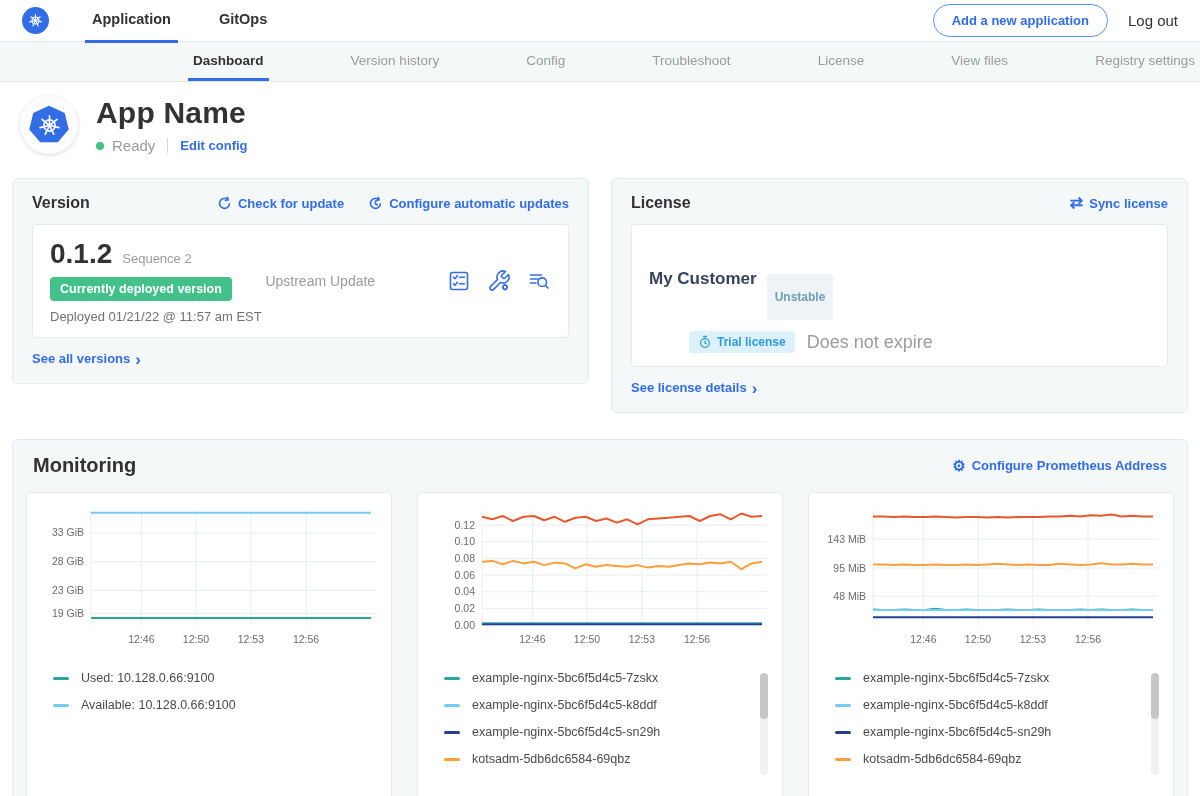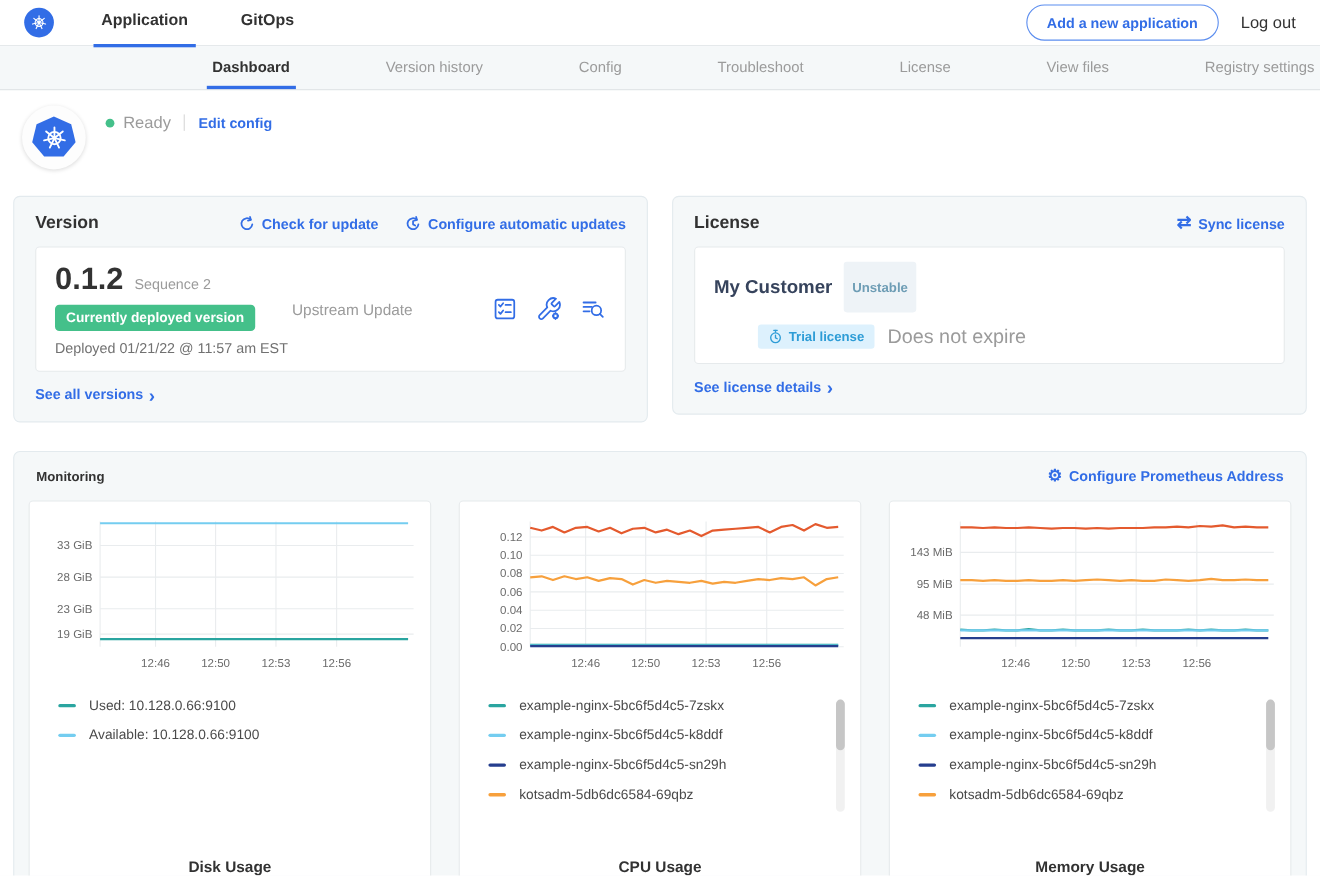--- a/index.html
+++ b/index.html
@@ -62,31 +62,31 @@
   .deployed-at { font-size:13px; color:#717171; }
   .v-source { flex:1; font-size:14px; color:#9b9b9b; }
   .v-icons { display:flex; gap:16px; align-items:center; }
   .v-icons .icon-btn { cursor:pointer; display:flex; }
   .see-link { display:inline-flex; align-items:flex-start; gap:5px; font-size:13px; margin-top:13px; }
   .chev { font-size:17px; font-weight:bold; line-height:1; }
 
   .cust-row { display:flex; align-items:center; gap:10px; }
   .cust-name { font-size:17px; font-weight:bold; color:#36435c; }
   .channel-badge { background:#eef3f7; color:#6e9db5; font-size:12px; font-weight:bold;
-    padding:16px 8px; border-radius:3px; }
+    padding:16px 8px; border-radius:3px;margin-top:36px; }
   .lic-row2 { display:flex; align-items:center; gap:12px; margin-top:11px;margin-left:40px; }
   .trial-badge { background:#ddf1fd; color:#2d9cd6; font-size:12px; font-weight:bold;
     padding:4px 9px; border-radius:3px; display:inline-flex; align-items:center; gap:5px; }
   .expiry { font-size:18px; color:#9b9b9b; }
 
   
   .monitoring { margin:26px 12px 0; background:#f5f8f9; border:1px solid #e3eaee;
     border-radius:6px; padding:14px 13px 18px; }
   .mon-head { display:flex; justify-content:space-between; align-items:center; padding:0 7px; }
-  .mon-title { font-size:12px; font-weight:bold; }
+  .mon-title { font-size:20px; font-weight:bold; }
   .gear-glyph { font-size:15px; line-height:1; }
   .charts-row { display:flex; gap:25px; margin-top:15px; }
   .chart-card { flex:1; background:#fff; border:1px solid #e6eaec; border-radius:4px;
     padding:12px 12px 14px; display:flex; flex-direction:column; }
   .chart { width:100%; height:152px; display:block; }
   .legend-wrap { position:relative; margin-top:14px; height:140px; padding-left:14px; }
   .legend-item { display:flex; align-items:center; gap:12px; margin-bottom:13px; }
   .dash { width:16px; height:3px; border-radius:2px; flex:0 0 auto; }
   .legend-label { font-size:12.5px; color:#4a4a4a; }
   .vscroll { position:absolute; right:2px; top:2px; width:8px; height:102px;
@@ -149,20 +149,21 @@
           <line x1="12" y1="12" x2="12" y2="3.4" transform="rotate(154.3 12 12)"></line>
           <line x1="12" y1="12" x2="12" y2="3.4" transform="rotate(205.7 12 12)"></line>
           <line x1="12" y1="12" x2="12" y2="3.4" transform="rotate(257.1 12 12)"></line>
           <line x1="12" y1="12" x2="12" y2="3.4" transform="rotate(308.6 12 12)"></line>
         </g>
         <circle cx="12" cy="12" r="1.7" fill="#fff"></circle>
       </svg>
     </div>
   </div>
   <div>
+    <h1>App Name</h1>
     <div class="status-row">
       <span class="dot"></span>
       <span class="status-text">Ready</span>
       <span class="vdiv"></span>
       <a class="link">Edit config</a>
     </div>
   </div>
 </section>
 
 <div class="cards-row">

